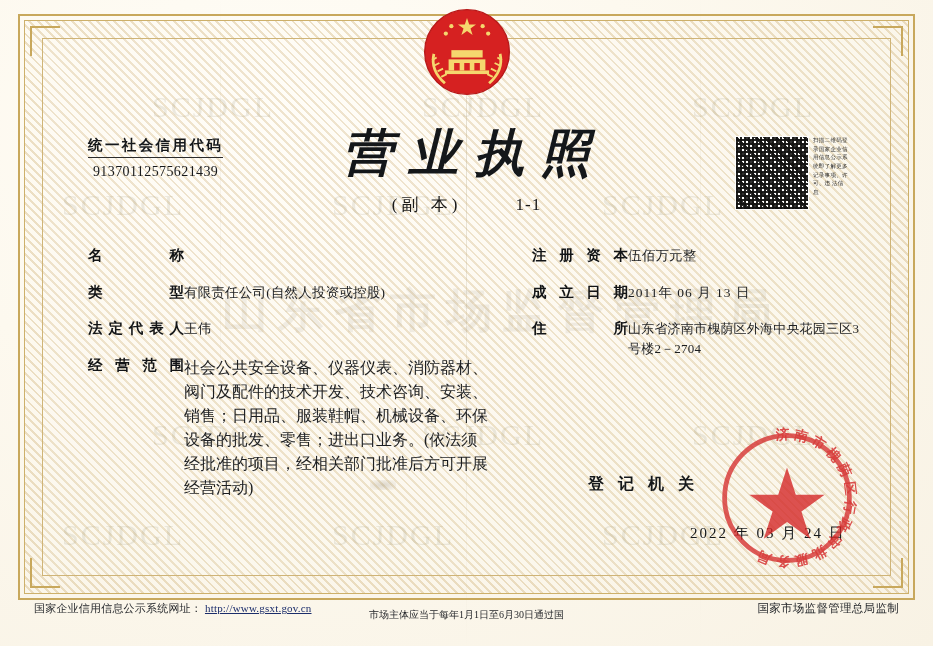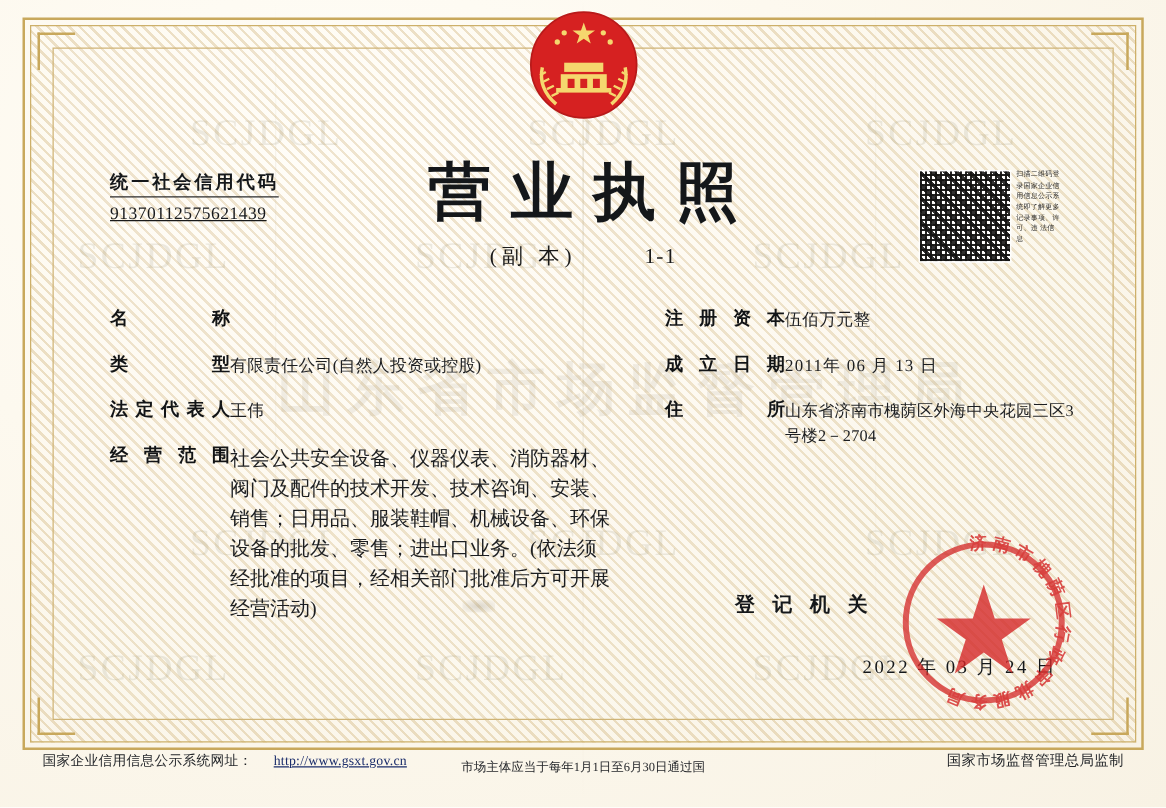--- a/index.html
+++ b/index.html
@@ -125,41 +125,41 @@
     z-index: 5;
   }
   .main-title {
     font-family: "Liberation Serif", "DejaVu Serif", serif;
     font-size: 50px;
     font-weight: bold;
     letter-spacing: 16px;
     color: #14171a;
     text-indent: 16px;
     line-height: 1.1;
+    font-style: italic;
   }
   .sub-title-row {
     margin-top: 12px;
     font-size: 17px;
     color: #1a1a1a;
     letter-spacing: 4px;
   }
   .copy-no {
     margin-left: 46px;
     letter-spacing: 1px;
     font-family: "Liberation Serif", serif;
   }
 
   
   .credit-code {
     position: absolute;
     left: 88px;
     top: 136px;
     z-index: 5;
-    text-align: left;
-    text-decoration: underline;
+    text-align: center;
   }
   .credit-code .cc-label {
     font-size: 14.5px;
     letter-spacing: 2.4px;
     font-weight: bold;
     color: #15181b;
     border-bottom: 1px solid #2b2b2b;
     padding-bottom: 2px;
     display: inline-block;
   }
@@ -301,21 +301,20 @@
   }
   .footer-left {
     position: absolute;
     left: 34px;
     bottom: 16px;
     font-size: 11px;
     color: #1f2226;
     letter-spacing: 0.2px;
   }
   .footer-left .url {
-    margin-left: 14px;
     color: #1b2d6b;
     text-decoration: underline;
   }
   .footer-center {
     position: absolute;
     left: 50%;
     transform: translateX(-50%);
     bottom: 10px;
     font-size: 10px;
     line-height: 1.5;

